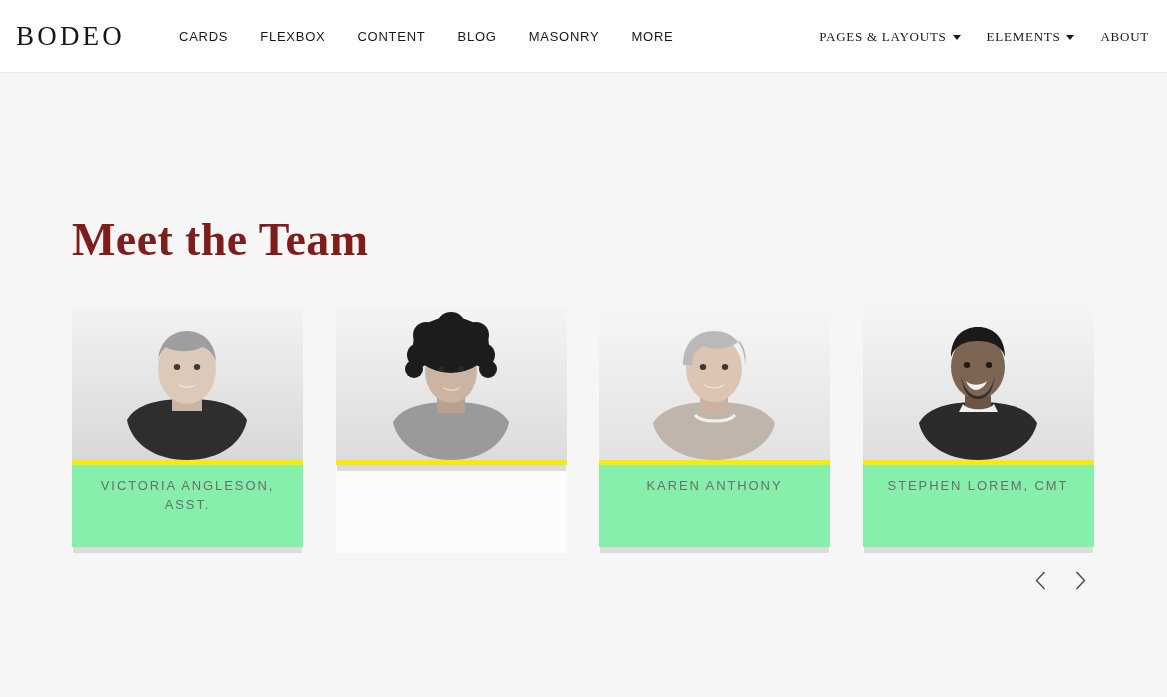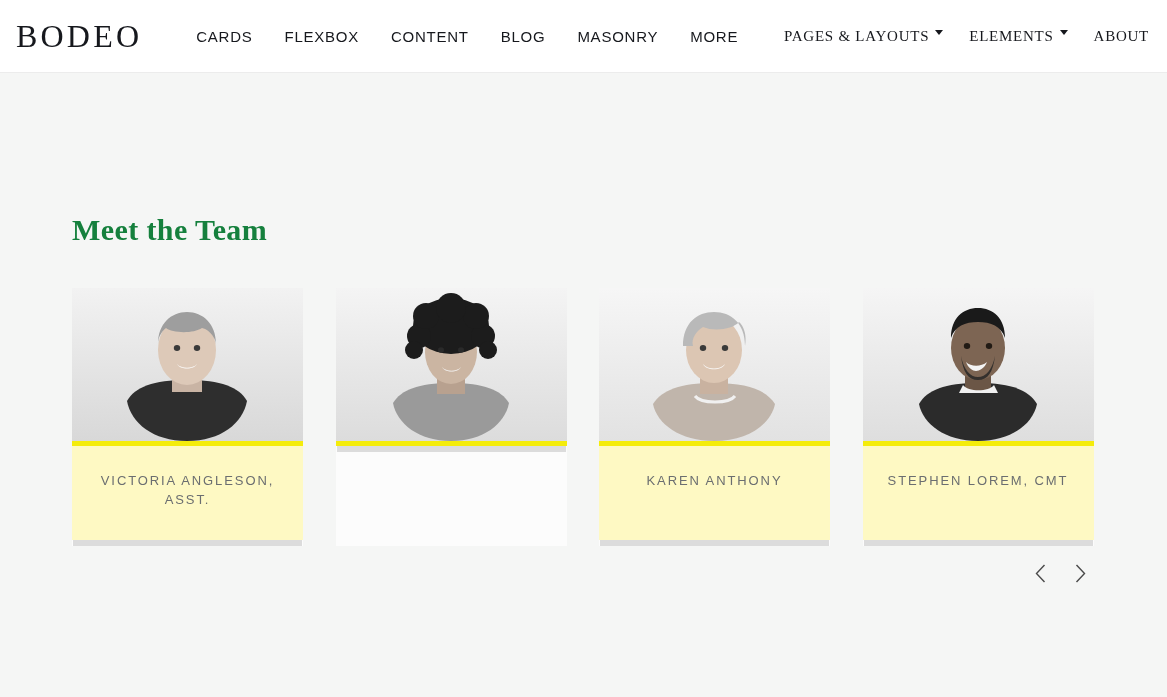--- a/index.html
+++ b/index.html
@@ -22,45 +22,46 @@
     background: #ffffff;
     display: flex;
     align-items: center;
     padding: 0 18px 0 16px;
     border-bottom: 1px solid #ececec;
     position: relative;
   }
 
   .brand {
     font-family: "Liberation Serif", serif;
-    font-size: 32px;
+    font-size: 27px;
     letter-spacing: 3.2px;
     color: #16181d;
     line-height: 1;
     margin-right: 38px;
     white-space: nowrap;
     cursor: pointer;
   }
 
   .nav {
     display: flex;
     align-items: center;
   }
 
   .nav-left { gap: 0; }
 
   .nav-item {
-    font-size: 15px;
+    font-size: 13px;
     letter-spacing: 0.75px;
     color: #16181d;
     text-transform: uppercase;
     padding: 0 16px;
     white-space: nowrap;
     cursor: pointer;
     display: flex;
+    align-items: center;
     line-height: 1;
   }
 
   .nav-right {
     margin-left: auto;
   }
 
   .nav-right .nav-item { padding: 0 13px; font-family: Liberation Serif, serif; }
   .nav-right .nav-item:last-child { padding-right: 0; }
 
@@ -75,24 +76,24 @@
     top: 1px;
   }
 
   
   .page {
     padding: 0 0 0 0;
   }
 
   .section-title {
     font-family: "Liberation Serif", serif;
-    font-size: 30px;
+    font-size: 46px;
     font-weight: 700;
     letter-spacing: 0.4px;
-    color: #15803d;
+    color: #7f1d1d;
     margin: 140px 0 0 72px;
   }
 
   .cards-row {
     display: flex;
     gap: 32.5px;
     margin: 41px 0 0 72px;
     width: 1023px;
   }
 
@@ -111,25 +112,25 @@
   }
 
   .card-photo svg { display: block; width: 100%; height: 100%; }
 
   .card-accent {
     height: 5px;
     background: #f4ec0b;
   }
 
   .card-body {
-    height: 94px;
-    background: #fef9c3;
+    height: 82px;
+    background: #86efac;
     display: flex;
     justify-content: center;
-    padding-top: 26px;
+    padding-top: 12px;
   }
 
   .card-name {
     font-size: 13px;
     letter-spacing: 1.9px;
     color: #6b6e70;
     text-transform: uppercase;
     text-align: center;
     line-height: 1.45;
     max-width: 200px;

